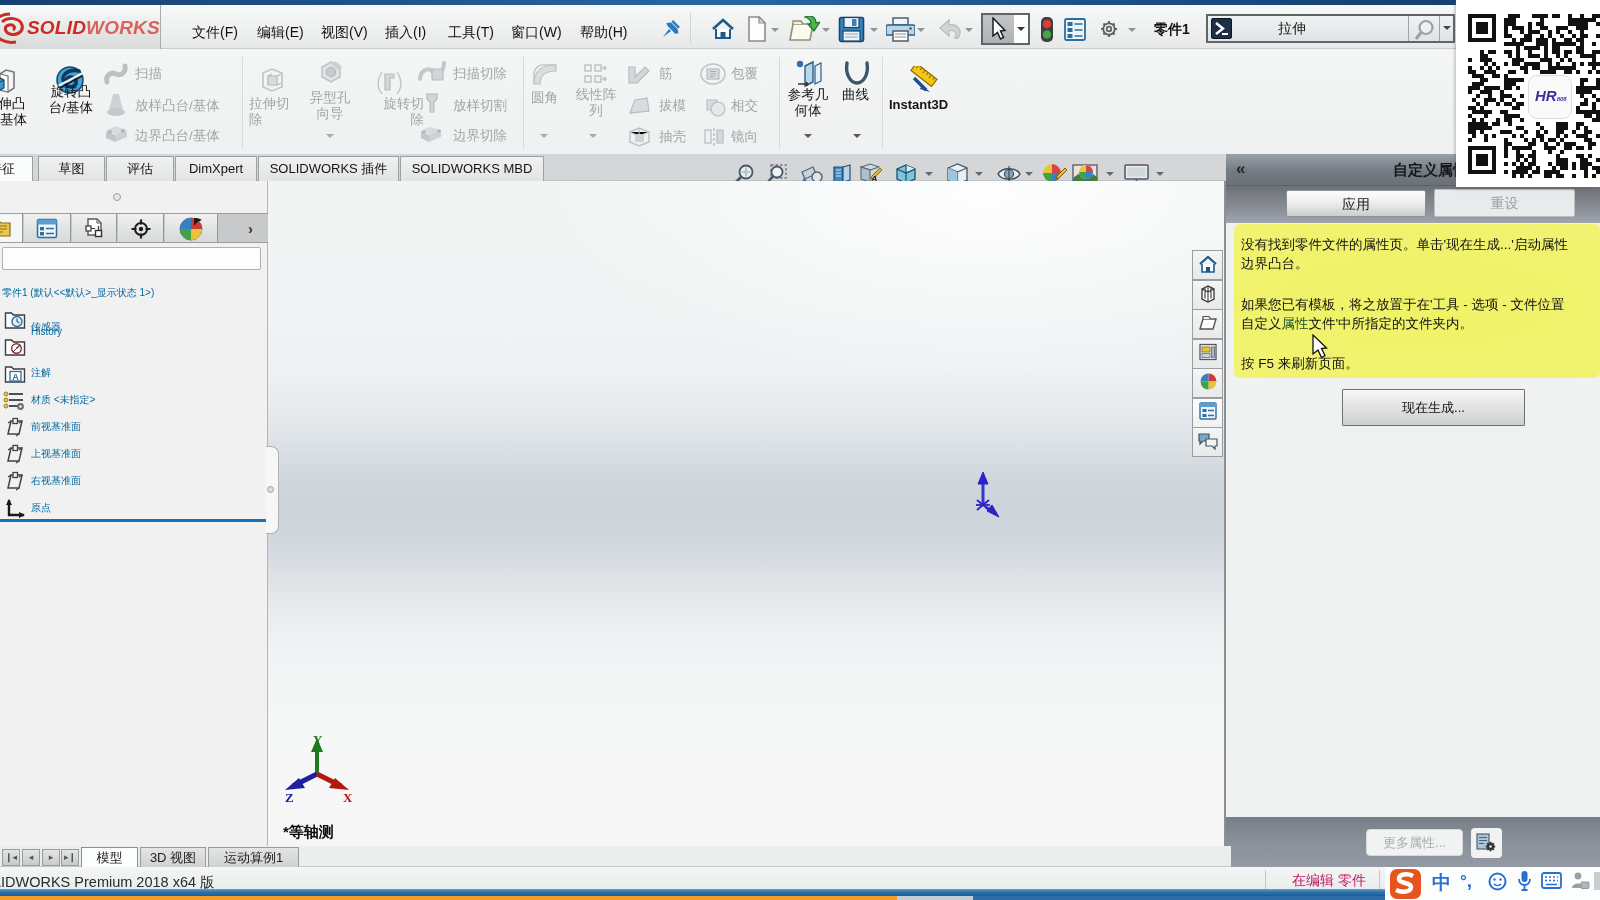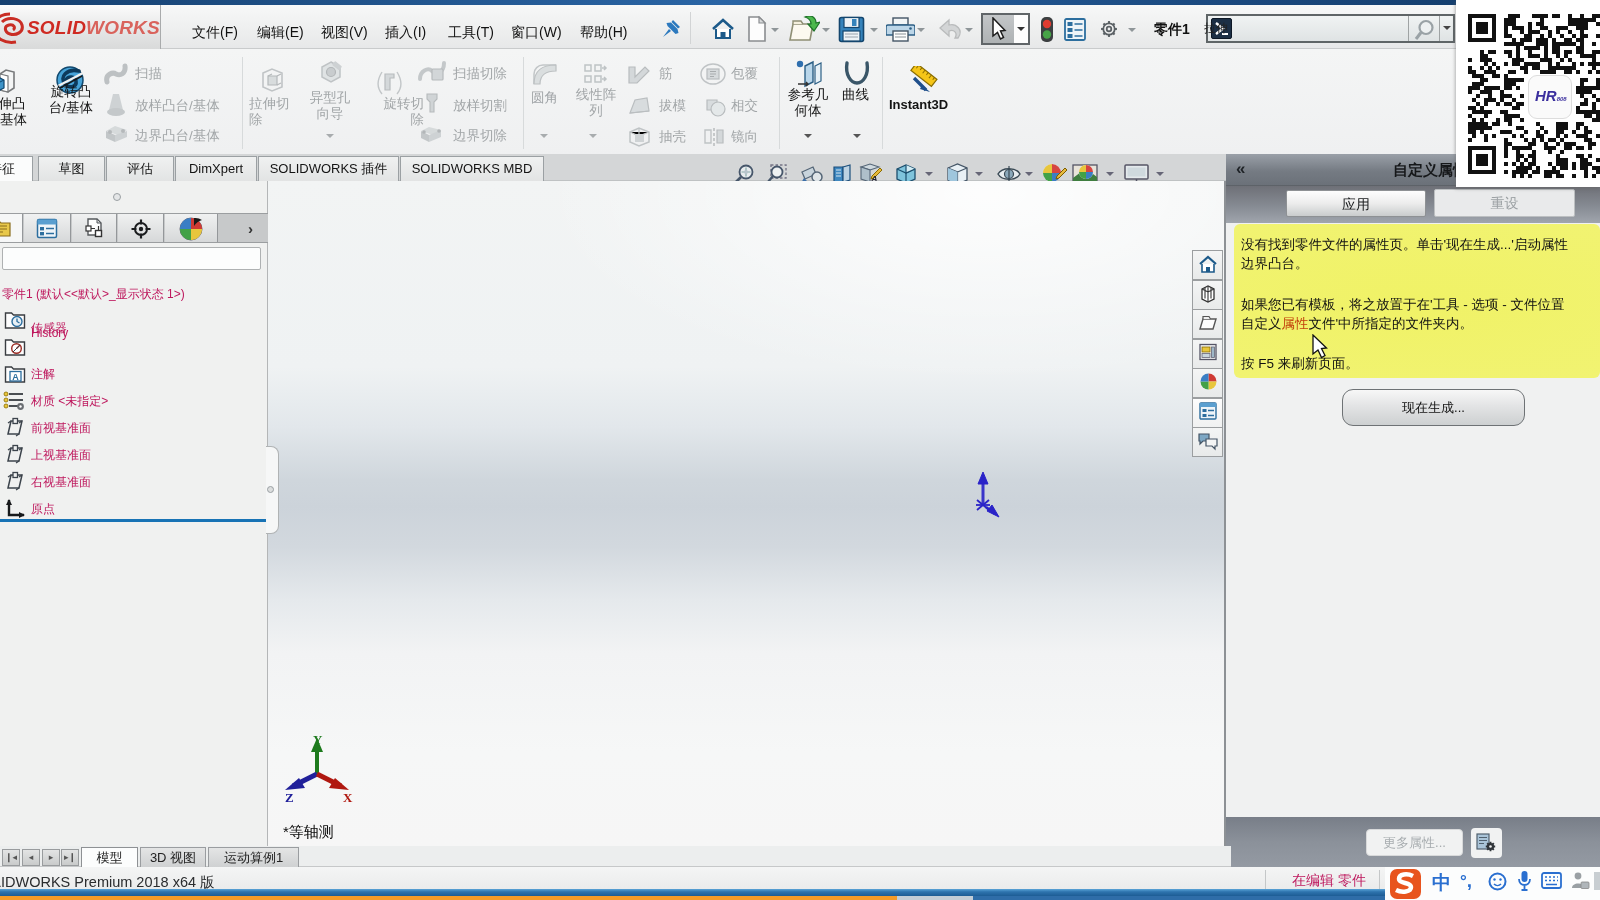--- a/index.html
+++ b/index.html
@@ -13,21 +13,21 @@
 .rsep{position:absolute;top:57px;height:92px;width:1px;background:#d7dadb}
 .rlab{position:absolute;font-size:13.5px;color:#a2a6a8;white-space:nowrap;line-height:16px}
 .rlabk{position:absolute;font-size:13.5px;color:#141414;white-space:nowrap;line-height:16px}
 .caret{position:absolute;width:0;height:0;border-left:4px solid transparent;border-right:4px solid transparent;border-top:4px solid #8f9699}
 #tabstrip{left:0;top:154px;width:1600px;height:27px;background:#d4d6d7;border-bottom:1px solid #bfc2c3}
 .ctab{position:absolute;top:156px;height:37px;font-size:13px;color:#141414;background:linear-gradient(180deg,#f0f1f1,#dbdddd);border:1px solid #9ba0a3;border-bottom:none;text-align:center;line-height:24px}
 #lpanel{left:0;top:181px;width:268px;height:665px;background:#f0f1f0;border-right:1px solid #b4b6b7}
 #fmtabs{left:0;top:213px;width:268px;height:30px;background:#c7c9ca;border-top:1px solid #9b9ea0;border-bottom:1px solid #9b9ea0}
 .fmtab{position:absolute;top:214px;height:28px;background:linear-gradient(180deg,#f0f1f1,#d6d8d9);border-right:1px solid #94979a}
 #filterbox{left:2px;top:247px;width:259px;height:23px;background:#fcfdfd;border:1px solid #aeb1b2;border-radius:2px}
-.trow{position:absolute;left:31px;font-size:12px;color:#be185d;white-space:nowrap}
+.trow{position:absolute;left:31px;font-size:10px;color:#0369a1;white-space:nowrap}
 #viewport{left:268px;top:181px;width:956px;height:665px;background:
  radial-gradient(ellipse 620px 260px at 75% 2%,rgba(255,255,255,.85),rgba(255,255,255,0) 72%),
  linear-gradient(180deg,#f2f4f4 0%,#eff2f3 28%,#e2e7eb 37%,#cfd6dc 45%,#ccd3da 49%,#d2d8de 55%,#e5e9ec 63%,#f2f3f4 71%,#f6f7f7 86%,#f6f6f6 100%)}
 #rstrip{left:1224px;top:181px;width:2px;height:665px;background:#8d9195}
 #taskstack{left:1192px;top:250px;width:32px;height:207px}
 .tcell{position:absolute;width:31px;height:30px;background:linear-gradient(180deg,#f4f5f5,#e8eaea);border:1px solid #9b9ea0}
 #rpanel{left:1226px;top:154px;width:374px;height:713px;background:#f0f1f1}
 #rphead{left:1226px;top:154px;width:374px;height:32px;background:linear-gradient(180deg,#9aa0a8,#757b83 55%,#6b7179);border-bottom:1px solid #5d6268}
 #rpbtnband{left:1226px;top:186px;width:374px;height:37px;background:linear-gradient(180deg,#6e7077,#868b93 55%,#a0a5ad)}
 #ybox{left:1234px;top:224px;width:366px;height:154px;background:radial-gradient(ellipse 120% 90% at 50% 50%,#f0f266 0%,#f1f372 72%,#f3f590 90%,#eff1b0 100%);border-radius:6px}
@@ -140,21 +140,21 @@
   </svg>
 <div class="caret" style="left:1128px;top:28px"></div>
 <div class="ab cjk" style="left:1154px;top:21px;font-size:14px;font-weight:bold;color:#111">零件1</div>
 
 <div class="ab" style="left:1206px;top:14px;width:249px;height:29px;background:linear-gradient(180deg,#f0f3f3,#dfe3e4);border:2px solid #5f6567"></div>
 <div class="ab" style="left:1211px;top:18px;width:21px;height:21px;background:#1c2f45;border:1px solid #0d1826;border-radius:2px"></div>
 <svg class="ab" style="left:1214px;top:21px" width="15" height="15" viewBox="0 0 15 15">
     <path d="M2 2 L9 7.5 L2 13" fill="none" stroke="#fff" stroke-width="2.4"></path>
     <path d="M8 13 h6" stroke="#fff" stroke-width="2"></path>
   </svg>
-<div class="ab cjk" style="left:1204px;top:20px;font-size:12px;color:#222">拉伸</div>
+<div class="ab cjk" style="left:1278px;top:20px;font-size:14px;color:#222">拉伸</div>
 <div class="ab" style="left:1408px;top:16px;width:1px;height:25px;background:#9fa3a4"></div>
 <svg class="ab" style="left:1413px;top:18px" width="24" height="24" viewBox="0 0 24 24">
     <circle cx="13" cy="9.5" r="6.5" fill="#eef1f2" stroke="#9aa2a6" stroke-width="2.2"></circle>
     <path d="M8 14.5 L3 21" stroke="#9aa2a6" stroke-width="3"></path>
   </svg>
 <div class="ab" style="left:1439px;top:16px;width:1px;height:25px;background:#9fa3a4"></div>
 <div class="caret" style="left:1443px;top:26px;border-top-color:#444"></div>
 <div class="ab" id="ribbon"></div>
 
 <svg class="ab" style="left:-10px;top:68px" width="30" height="28" viewBox="0 0 30 28">
@@ -392,23 +392,23 @@
 <div class="ab" id="rphead"></div>
 <div class="ab cjk" style="left:1236px;top:159px;font-size:17px;font-weight:bold;color:#1e2226">«</div>
 <div class="ab cjk" style="left:1393px;top:161px;font-size:15px;font-weight:bold;color:#16181a">自定义属性</div>
 <div class="ab" id="rpbtnband"></div>
 <div class="ab cjk" style="left:1286px;top:190px;width:140px;height:27px;background:linear-gradient(180deg,#fefefe,#ececec 50%,#c9cccd);border:1px solid #8e9194;border-radius:2px;font-size:14px;color:#141618;text-align:center;line-height:26px">应用</div>
 <div class="ab cjk" style="left:1434px;top:189px;width:141px;height:28px;background:#e9eaeb;border:1px solid #bcbfc1;border-radius:2px;font-size:14px;color:#9ca1a4;text-align:center;line-height:27px">重设</div>
 <div class="ab" id="ybox"></div>
 <div class="ytext" style="left:1241px;top:236px">没有找到零件文件的属性页。单击'现在生成...'启动属性</div>
 <div class="ytext" style="left:1241px;top:255px">边界凸台。</div>
 <div class="ytext" style="left:1241px;top:296px">如果您已有模板，将之放置于在'工具 - 选项 - 文件位置</div>
-<div class="ytext" style="left:1241px;top:315px">自定义<span style="color:#c2410c">属性</span>文件'中所指定的文件夹内。</div>
+<div class="ytext" style="left:1241px;top:315px">自定义<span style="color:#14532d">属性</span>文件'中所指定的文件夹内。</div>
 <div class="ytext" style="left:1241px;top:355px">按 F5 来刷新页面。</div>
-<div class="ab cjk" style="left:1342px;top:389px;width:183px;height:37px;background:linear-gradient(180deg,#f7f7f7,#e3e4e5 45%,#cdd0d1);border:1px solid #6e7275;border-radius:11px;font-size:13px;color:#111;text-align:center;line-height:36px">现在生成...</div>
+<div class="ab cjk" style="left:1342px;top:389px;width:183px;height:37px;background:linear-gradient(180deg,#f7f7f7,#e3e4e5 45%,#cdd0d1);border:1px solid #6e7275;border-radius:1px;font-size:13px;color:#111;text-align:center;line-height:36px">现在生成...</div>
 <div class="ab" id="rpbot"></div>
 <div class="ab cjk" style="left:1366px;top:829px;width:97px;height:27px;background:#f1f2f2;border:1px solid #d8d9da;border-radius:4px;font-size:13px;color:#a7acaf;text-align:center;line-height:26px">更多属性...</div>
 <div class="ab" style="left:1471px;top:828px;width:31px;height:30px;background:#f1f2f2;border-radius:4px"></div>
 <svg class="ab" style="left:1476px;top:833px" width="22" height="21" viewBox="0 0 22 21">
     <rect x="1" y="1" width="12" height="15" fill="#aac4d8" stroke="#50606e" stroke-width="1.2"></rect>
     <path d="M3 4.5 h8 M3 7.5 h8 M3 10.5 h5" stroke="#50606e" stroke-width="1.1"></path>
     <g fill="#30353a">
       <circle cx="14.5" cy="13.5" r="3.6"></circle>
       <path d="M14.5 8.8 v9.4 M9.8 13.5 h9.4 M11.2 10.2 l6.6 6.6 M11.2 16.8 l6.6-6.6" stroke="#30353a" stroke-width="1.9"></path>
       <circle cx="14.5" cy="13.5" r="1.3" fill="#eef0f0"></circle>
@@ -582,21 +582,21 @@
       <path d="M34 8 L28 22 L40 22z" fill="#1d7a1d"></path>
       <path d="M34 44 L10 56" stroke="#20209a" stroke-width="5"></path>
       <path d="M2 60 L16 48 L22 58z" fill="#20209a"></path>
       <path d="M34 44 L58 56" stroke="#b01810" stroke-width="5"></path>
       <path d="M66 60 L52 48 L46 58z" fill="#b01810"></path>
       <text x="30" y="14" font-size="13" fill="#1d7a1d">Y</text>
       <text x="2" y="72" font-size="13" fill="#20209a">Z</text>
       <text x="60" y="72" font-size="13" fill="#b01810">X</text>
     </g>
   </svg>
-<div class="ab cjk" style="left:283px;top:823px;font-size:15px;font-weight:normal;color:#0a0a0a">*等轴测</div>
+<div class="ab cjk" style="left:283px;top:823px;font-size:15px;font-weight:bold;color:#0a0a0a">*等轴测</div>
 
 <div class="ab" id="taskstack"></div>
 <div class="tcell" style="left:1192px;top:250px"></div>
 <svg class="ab" style="left:1198px;top:255px" width="20" height="20" viewBox="0 0 20 20">
     <path d="M2 9 L10 2 L18 9" fill="none" stroke="#1c5a8a" stroke-width="2.2"></path>
     <path d="M4 9 v8 h12 v-8" fill="#fff" stroke="#1c5a8a" stroke-width="1.6"></path>
     <rect x="8" y="12" width="4" height="5" fill="#1c5a8a"></rect>
   </svg>
 <div class="tcell" style="left:1192px;top:280px"></div>
 <svg class="ab" style="left:1198px;top:284px" width="20" height="20" viewBox="0 0 20 20">

